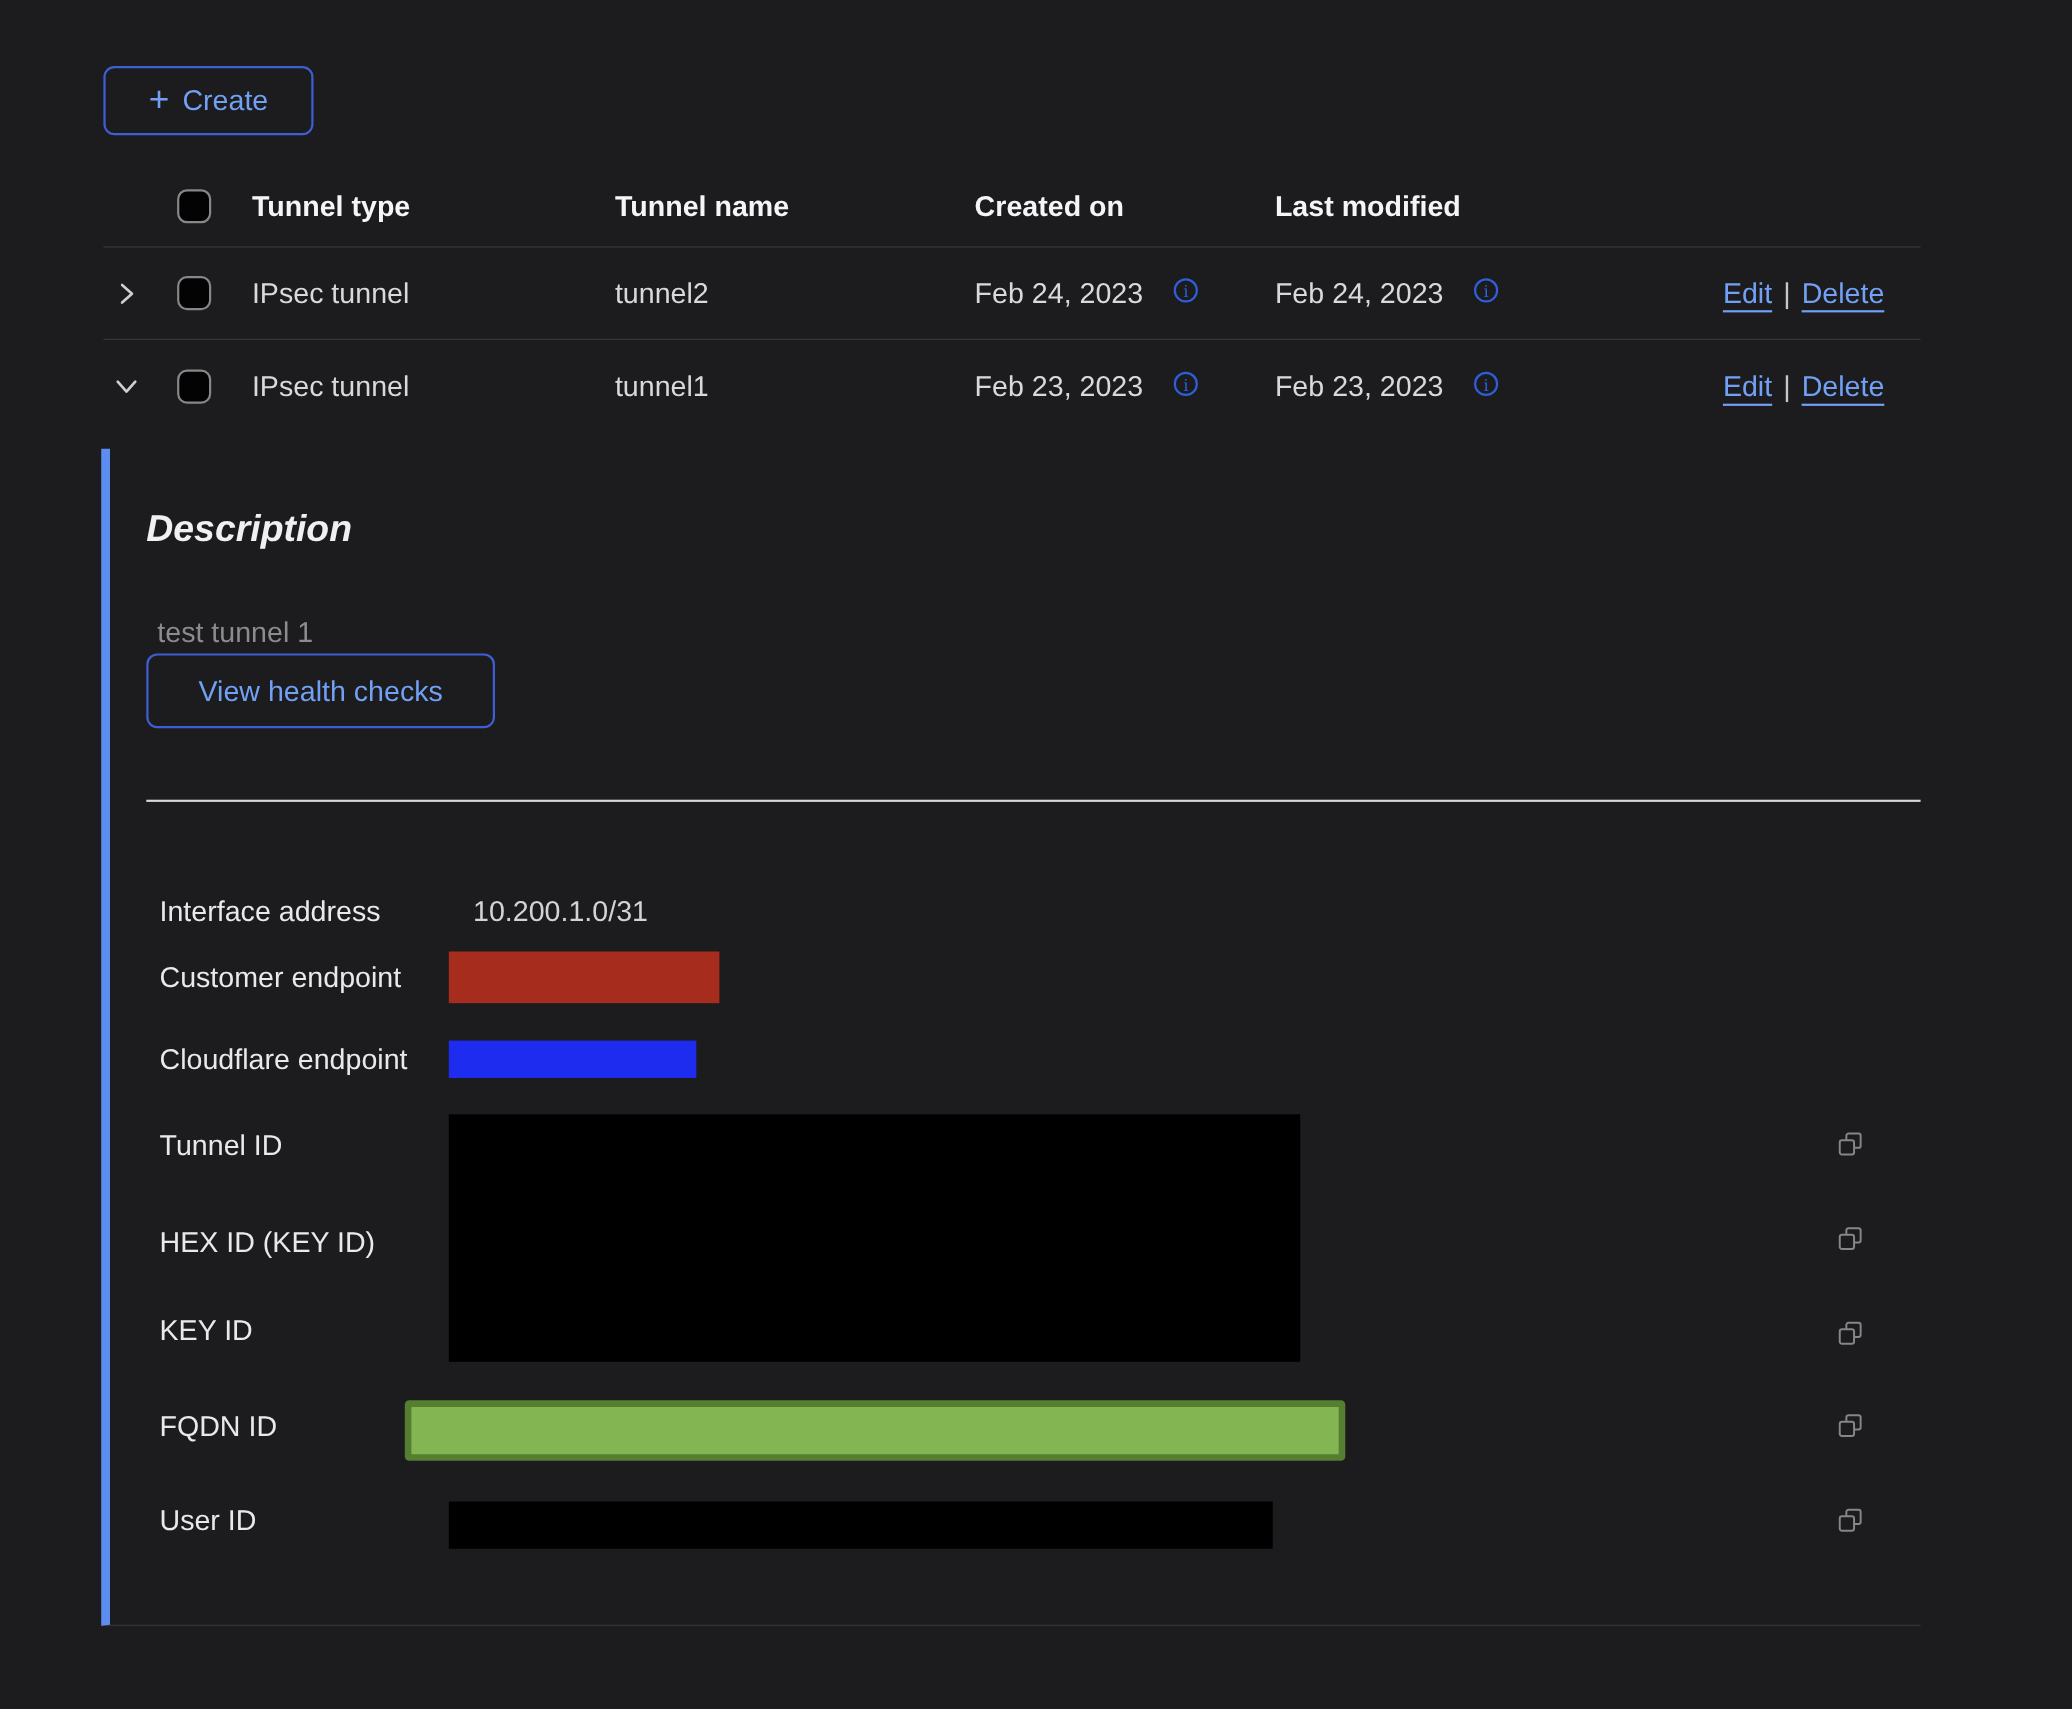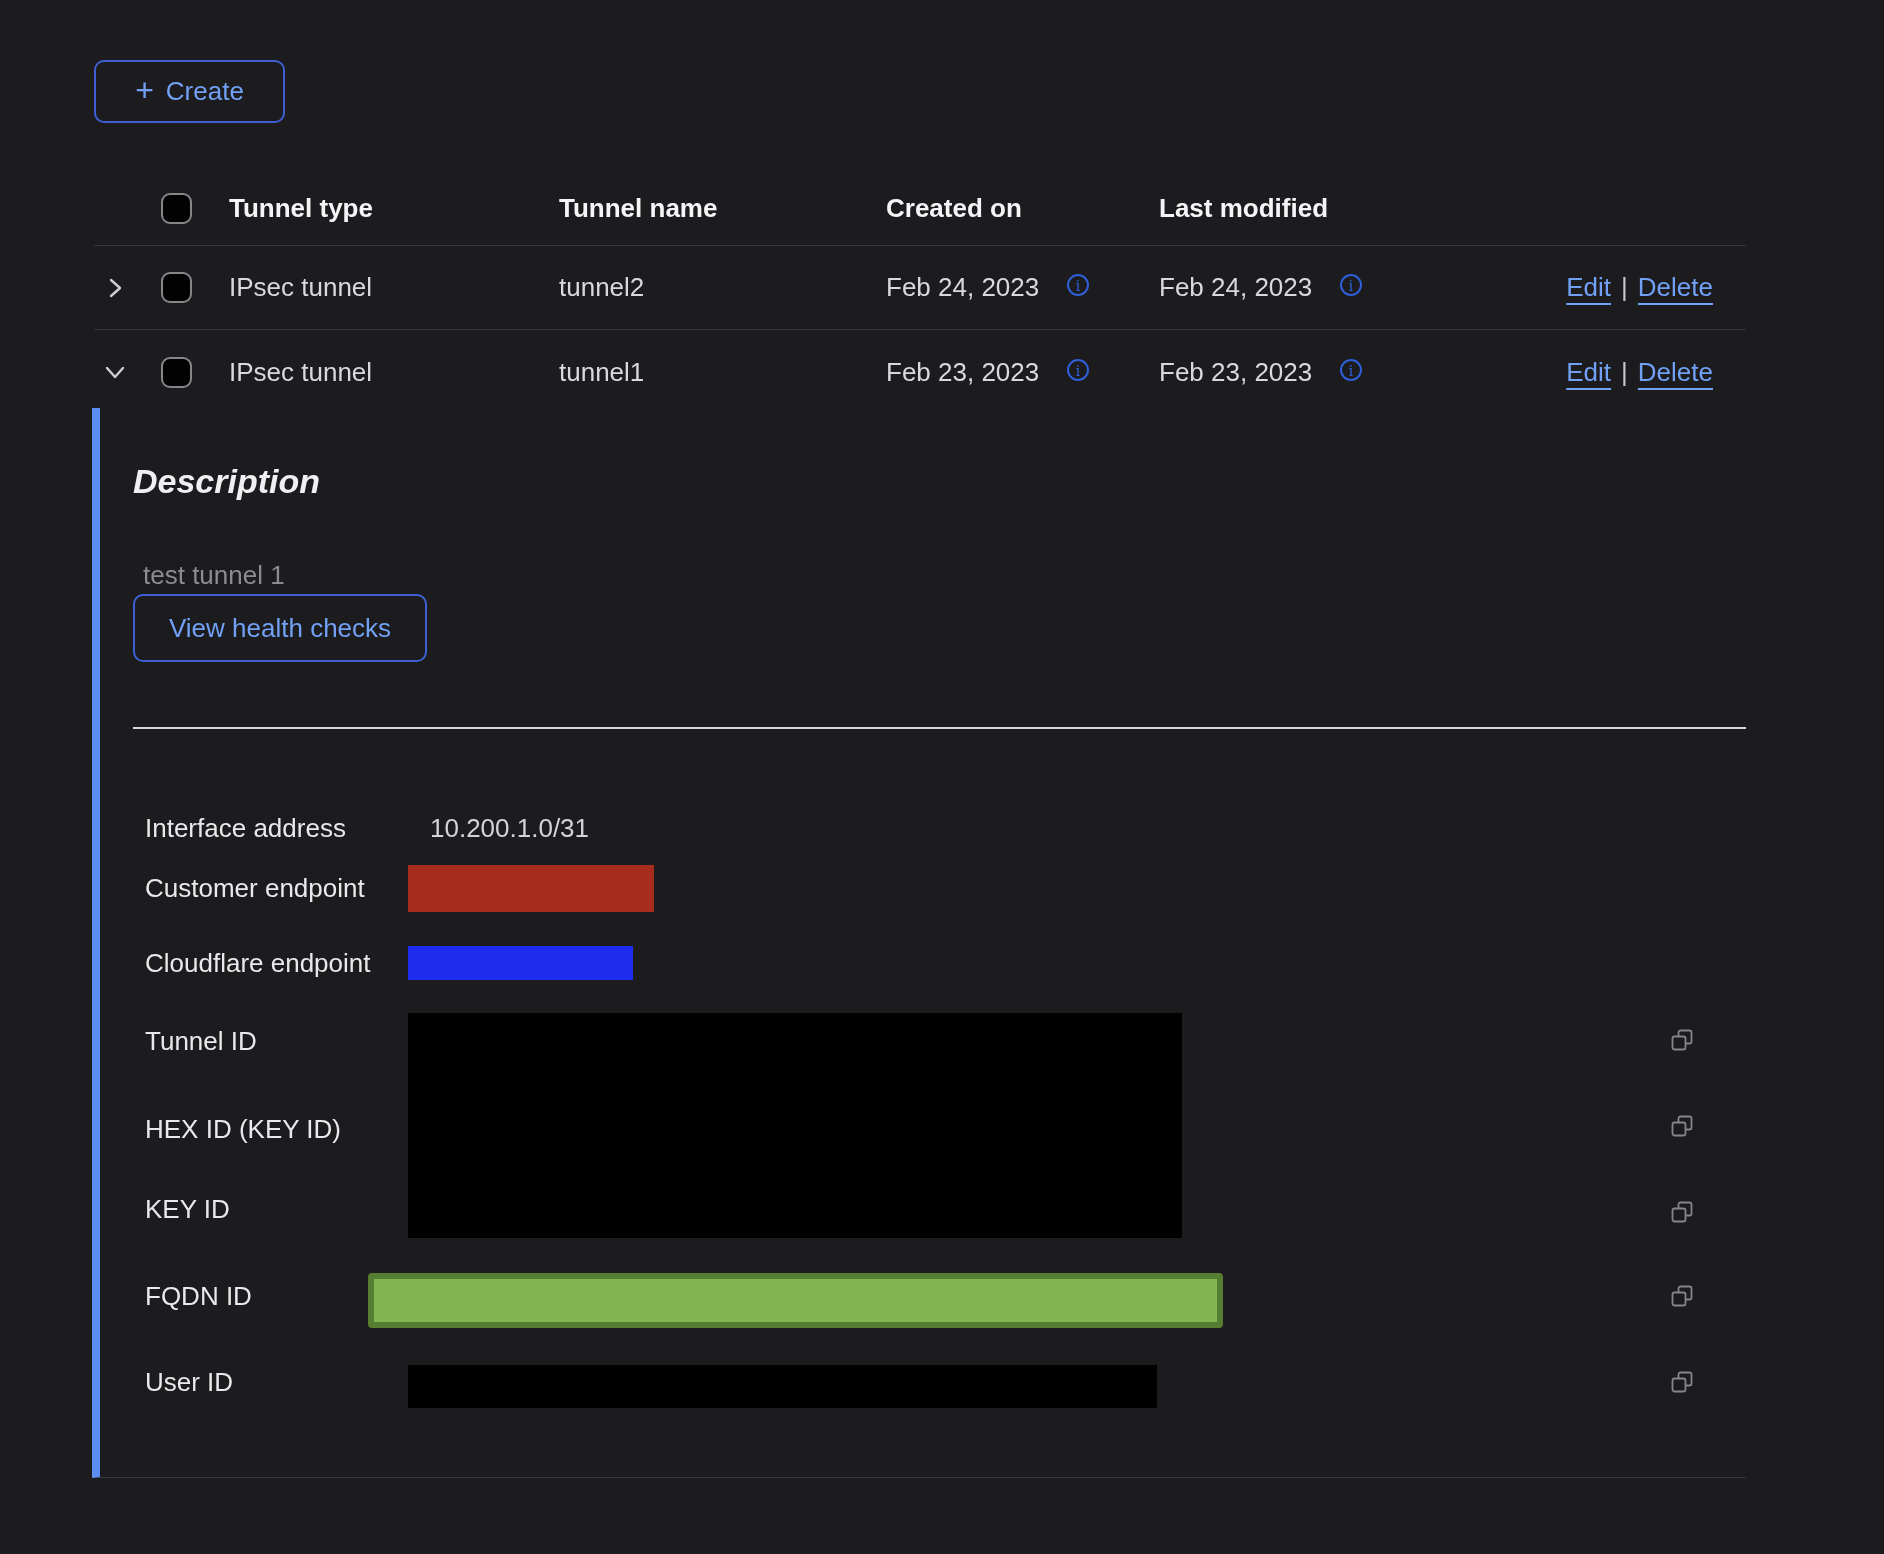--- a/index.html
+++ b/index.html
@@ -11,21 +11,21 @@
   }
   
   .create-btn{
     position:absolute;left:94px;top:60px;width:191px;height:63px;
     box-sizing:border-box;border:2px solid #3e5fd3;border-radius:10px;
     background:transparent;display:flex;align-items:center;justify-content:center;
     gap:12px;color:#71a0f5;font-size:26px;cursor:pointer;
   }
   .create-btn .plus{font-size:32px;font-weight:300;line-height:1;margin-top:-3px;}
   
-  .table{position:absolute;left:94px;top:171px;width:1652px;}
+  .table{position:absolute;left:94px;top:150px;width:1652px;}
   .trow{
     display:grid;box-sizing:border-box;
     grid-template-columns:55px 80px 330px 327px 273px 1fr auto;
     align-items:center;padding-right:33px;
   }
   .thead{height:75px;border-bottom:1px solid #39393b;font-weight:700;color:#f5f5f7;font-size:26px;}
   .tbody-row{height:84px;border-bottom:1px solid #39393b;font-size:26px;color:#d9d9dd;}
   .tbody-row.expanded{border-bottom:none;}
   .chev{margin-left:8px;display:flex;align-items:center;justify-content:flex-start;cursor:pointer;}
   .checkbox{
@@ -42,21 +42,21 @@
   .pipe{color:#c7c7cb;}
   
   .panel{
     position:absolute;left:92px;top:408px;width:1654px;height:1070px;
     box-sizing:border-box;border-left:8px solid #5e8df2;border-bottom:1px solid #39393b;
   }
   .panel .abs{position:absolute;}
   .desc-label{left:33px;top:58px;font-size:34px;font-weight:700;color:#f0f0f2;line-height:30px;font-style:italic;}
   .desc-value{left:43px;top:152px;font-size:26px;color:#8b8b90;line-height:30px;}
   .health-btn{
-    left:33px;top:186px;width:294px;height:68px;box-sizing:border-box;
+    left:33px;top:186px;width:317px;height:68px;box-sizing:border-box;
     border:2px solid #3e5fd3;border-radius:10px;background:transparent;
     display:flex;align-items:center;justify-content:center;
     color:#71a0f5;font-size:26px;cursor:pointer;
   }
   .divider{left:33px;top:319px;right:0;height:2px;background:#d8d8da;}
   .f-label{left:33px;font-size:26px;color:#e9e9eb;line-height:30px;margin-left:12px;}
   .f-value{font-size:26px;color:#d3d3d7;line-height:30px;text-align:center;}
   .redact{position:absolute;}
   .redact.red{background:#a62c1d;}
   .redact.blue{background:#1e2cf0;}

